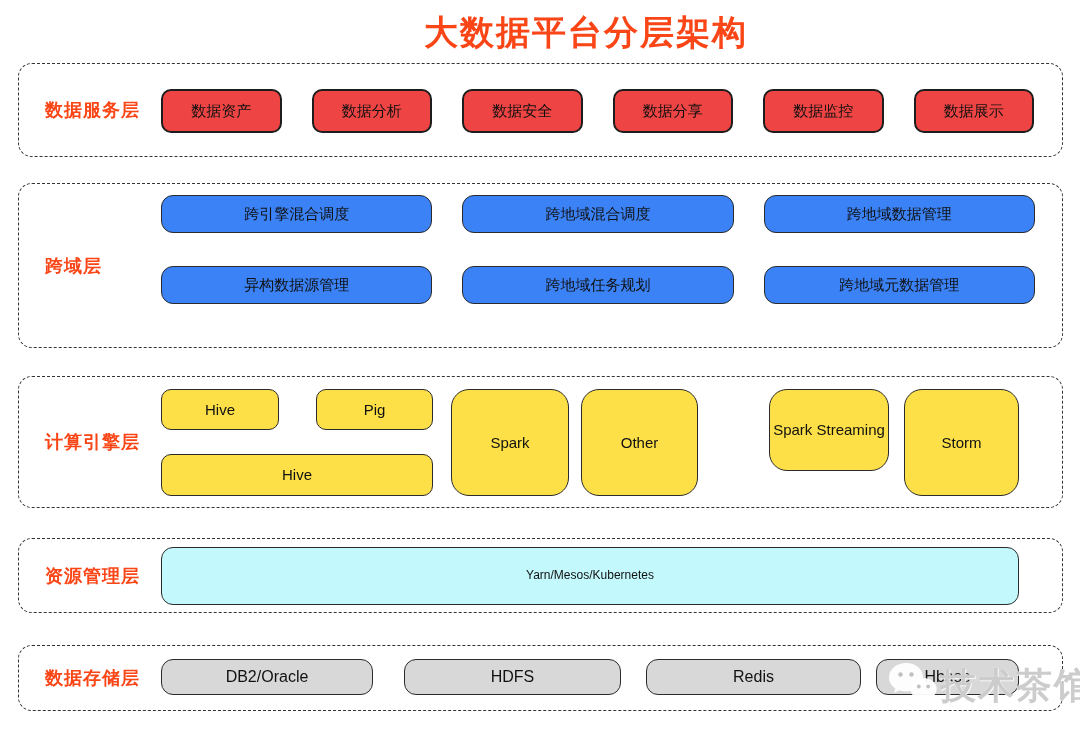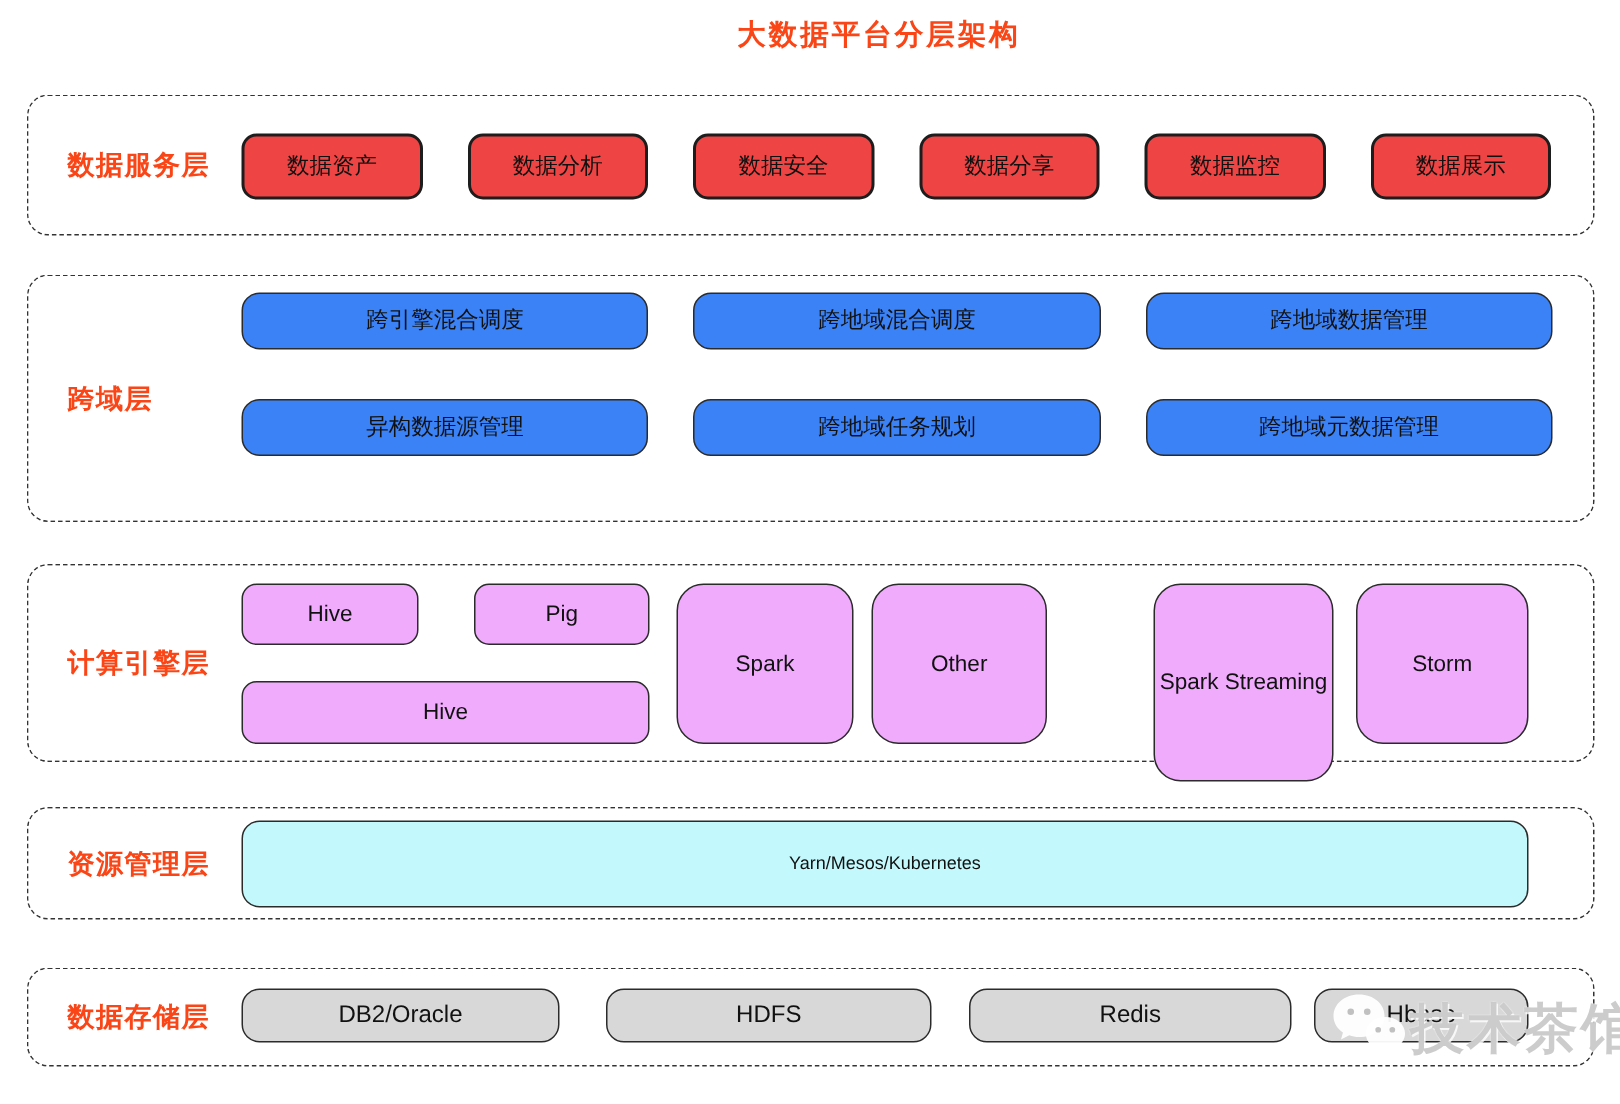--- a/index.html
+++ b/index.html
@@ -6,21 +6,21 @@
   body{
     width:1080px;height:736px;position:relative;overflow:hidden;
     background:#ffffff;
     font-family:"Liberation Sans","DejaVu Sans",sans-serif;
     color:#1a1a1a;
   }
   
   .page-title{
     position:absolute;top:10px;left:0;width:100%;box-sizing:border-box;
     padding-left:92px;text-align:center;
-    font-size:19px;font-weight:bold;letter-spacing:2px;color:#fa4516;
+    font-size:34px;font-weight:bold;letter-spacing:2px;color:#fa4516;
   }
   
   .layer{
     position:absolute;left:18px;width:1045px;box-sizing:border-box;
     border:1.5px dashed #333;border-radius:14px;background:#fff;
   }
   #layer-service{top:63px;height:94px;}
   #layer-cross{top:183px;height:165px;}
   #layer-engine{top:376px;height:132px;}
   #layer-resource{top:538px;height:75px;}
@@ -40,29 +40,29 @@
     flex:1;height:44px;background:#ef4444;border:2px solid #1d1d1d;border-radius:10px;
   }
   
   .l2-rows{position:absolute;left:142px;right:27px;top:11px;display:flex;flex-direction:column;gap:33px;}
   .l2-row{display:flex;gap:30px;}
   .amber{
     flex:1;height:38px;background:#3b82f6;border:1.5px solid #2b2b2b;border-radius:12px;
   }
   
   .cyan{
-    position:absolute;background:#f0abfc;border:1.5px solid #2b2b2b;border-radius:10px;
+    position:absolute;background:#fde047;border:1.5px solid #2b2b2b;border-radius:10px;
   }
   .tall{border-radius:18px;}
   #node-hive-sm   {left:142px;top:12px;width:118px;height:41px;}
   #node-pig       {left:297px;top:12px;width:117px;height:41px;}
   #node-hive-wide {left:142px;top:77px;width:272px;height:42px;}
   #node-spark     {left:432px;top:12px;width:118px;height:107px;}
   #node-other     {left:562px;top:12px;width:117px;height:107px;}
-  #node-spark-streaming{left:750px;top:12px;width:120px;height:132px;}
+  #node-spark-streaming{left:750px;top:12px;width:120px;height:82px;}
   #node-storm     {left:885px;top:12px;width:115px;height:107px;}
   
   #node-yarn{
     position:absolute;left:142px;top:8px;width:858px;height:58px;
     background:#c3f8fc;border:1.5px solid #2b2b2b;border-radius:12px;font-size:12px;
   }
   
   .gray{
     position:absolute;top:13px;height:36px;
     background:#d8d8d8;border:1.5px solid #2b2b2b;border-radius:12px;font-size:16px;

